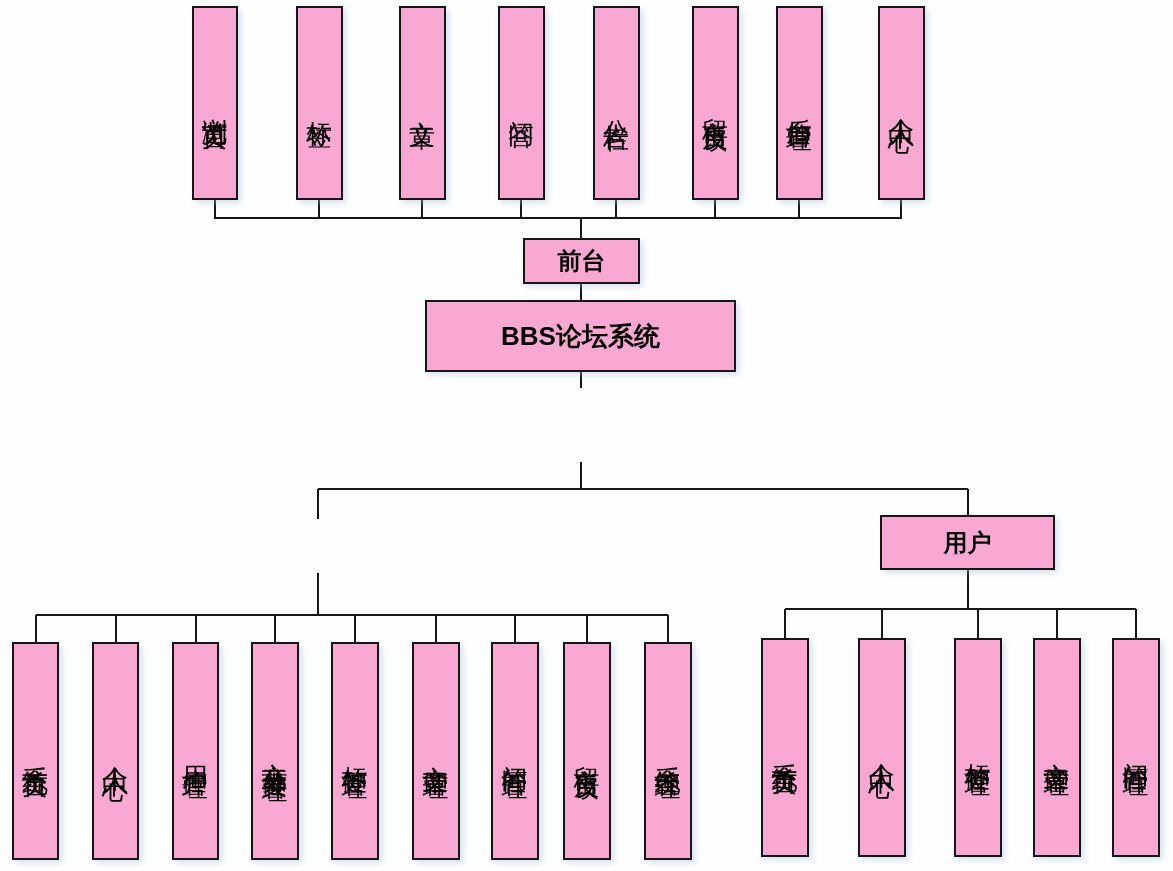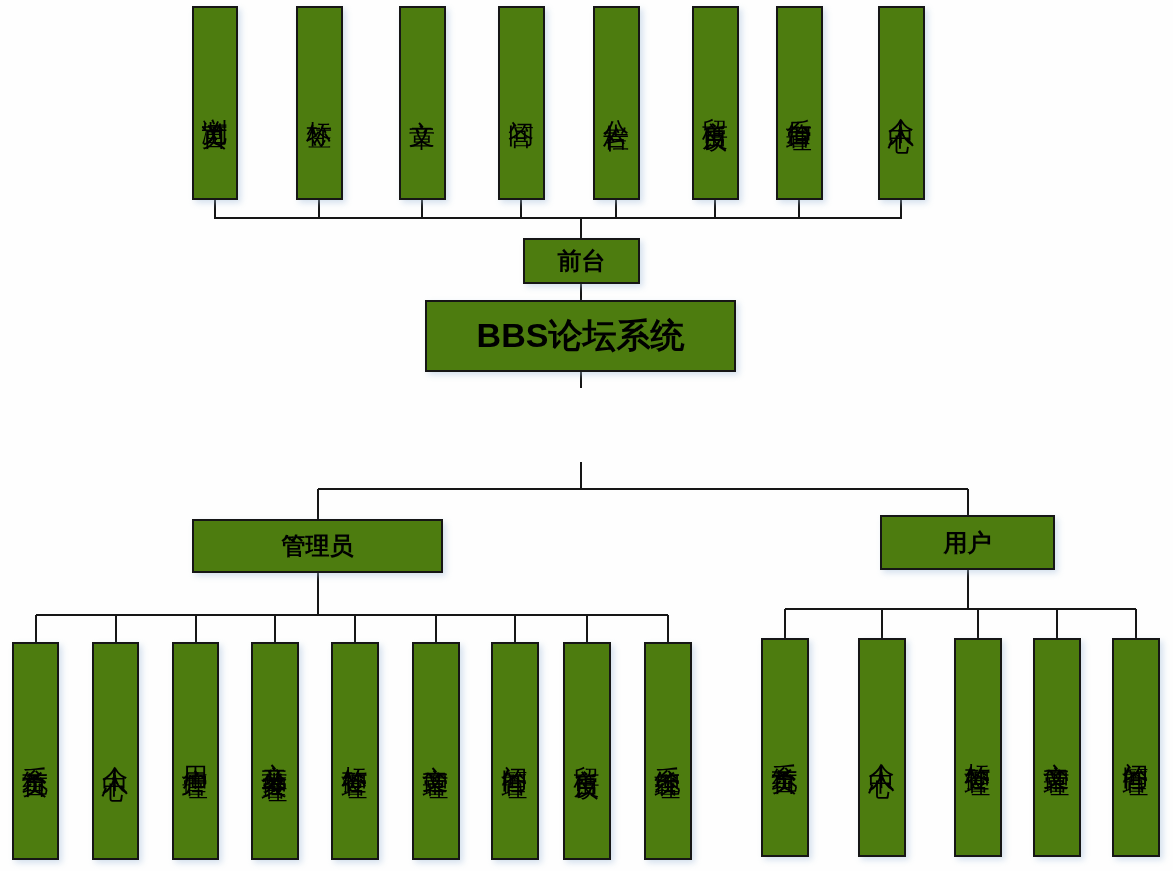--- a/index.html
+++ b/index.html
@@ -19,21 +19,21 @@
   .connectors {
     position: absolute;
     left: 0;
     top: 0;
     width: 1173px;
     height: 871px;
   }
   .node {
     position: absolute;
     box-sizing: border-box;
-    background: #4d7c0f;
+    background: #f9a8d4;
     border: 2px solid #161616;
     color: #000000;
     display: flex;
     align-items: center;
     justify-content: center;
     box-shadow: 3px 3px 6px rgba(165, 190, 220, 0.45);
     overflow: hidden;
   }
   
   .vbox span {
@@ -46,21 +46,21 @@
     white-space: nowrap;
   }
   
   .hbox span {
     font-family: "Liberation Sans", sans-serif;
     font-weight: 600;
     font-size: 24px;
     white-space: nowrap;
   }
   .hbox.root span {
-    font-size: 34px;
+    font-size: 26px;
   }
 </style>
 </head>
 <body>
 
 <div class="canvas">
 
   <svg class="connectors" viewBox="0 0 1173 871" xmlns="http://www.w3.org/2000/svg">
     <path d="M215 200 V219 M319 200 V219 M422 200 V219 M521 200 V219 M616 200 V219 M715 200 V219 M799 200 V219 M901 200 V219
              M215 218 H901
@@ -104,23 +104,20 @@
       <span>个人中心</span>
     </div>
 
   <div class="node hbox" style="left:523px;top:238px;width:117px;height:46px">
       <span>前台</span>
     </div>
   <div class="node hbox root" style="left:425px;top:300px;width:311px;height:72px">
       <span>BBS论坛系统</span>
     </div>
 
-  <div class="node hbox" style="left:192px;top:519px;width:251px;height:54px">
-      <span>管理员</span>
-    </div>
   <div class="node hbox" style="left:880px;top:515px;width:175px;height:55px">
       <span>用户</span>
     </div>
 
   <div class="node vbox" style="left:12px;top:642px;width:47px;height:218px">
       <span>系统首页</span>
     </div>
   <div class="node vbox" style="left:92px;top:642px;width:47px;height:218px">
       <span>个人中心</span>
     </div>

